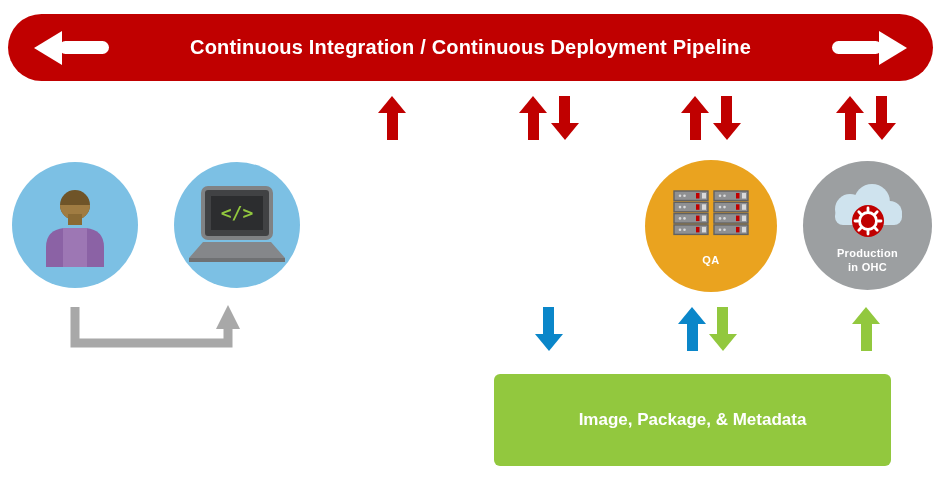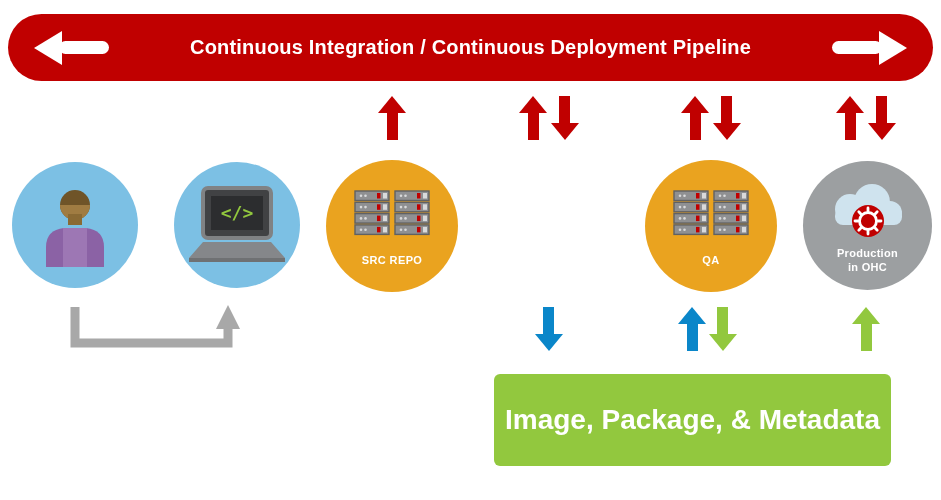--- a/index.html
+++ b/index.html
@@ -40,21 +40,21 @@
   .icon-top { position:absolute; left:50%; transform:translateX(-50%); top:30px; }
   .circle-label { position:absolute; left:0; width:100%; top:94px; text-align:center;
                   color:#fff; font-size:11px; font-weight:bold; letter-spacing:.4px; }
   .circle-label2 { position:absolute; left:0; width:100%; top:86px; text-align:center;
                    color:#fff; font-size:11px; font-weight:bold; letter-spacing:.3px; line-height:1.25; }
 
   
   .repo-box { position:absolute; left:494px; top:374px; width:397px; height:92px;
               background:#92c83e; border-radius:6px;
               display:flex; flex-direction:column; align-items:center; justify-content:center;
-              color:#fff; font-weight:bold; font-size:28px; line-height:1.35; text-align:center; }
+              color:#fff; font-weight:bold; font-size:17px; line-height:1.35; text-align:center; }
 
   .connector-svg { position:absolute; left:55px; top:293px; }
 </style>
 </head>
 <body>
 
 <div class="stage">
 
   <div class="banner">
     <div class="banner-arrow left">
@@ -110,44 +110,20 @@
   <div class="circle c-blue" style="left:174px;top:162px;width:126px;height:126px">
     <svg width="104" height="78" viewBox="0 0 104 78">
       <rect x="18" y="2" width="68" height="50" rx="5" fill="#414244" stroke="#808284" stroke-width="4"></rect>
       <rect x="26" y="10" width="52" height="34" fill="#2c2d2f"></rect>
       <text x="52" y="33" text-anchor="middle" font-family="DejaVu Sans Mono, monospace" font-size="18" font-weight="bold" fill="#92c83e">&lt;/&gt;</text>
       <path d="M4 72 H100 L86 56 H18 Z" fill="#85878a"></path>
       <rect x="4" y="72" width="96" height="4" fill="#6f7173"></rect>
     </svg>
   </div>
 
-  <div class="circle c-orange" style="left:326px;top:160px;width:132px;height:132px">
-    <svg class="icon-top" width="76" height="47" viewBox="0 0 76 47">
-      <defs>
-          <g id="slat-a">
-        <rect x="1" y="1" width="34" height="9.5" fill="#8f9092" stroke="#606163" stroke-width="1.4"></rect>
-        <circle cx="7" cy="5.8" r="1.3" fill="#d9dadb"></circle>
-            <circle cx="11.5" cy="5.8" r="1.3" fill="#d9dadb"></circle>
-        <rect x="23" y="3" width="3.5" height="5.5" fill="#c00000"></rect>
-        <rect x="29" y="3" width="4" height="5.5" fill="#d9dadb"></rect>
-      </g>
-        </defs>
-      <use href="#slat-a"></use>
-        <use href="#slat-a" y="11.3"></use>
-        <use href="#slat-a" y="22.6"></use>
-        <use href="#slat-a" y="33.9"></use>
-      <g transform="translate(40,0)">
-        <use href="#slat-a"></use>
-          <use href="#slat-a" y="11.3"></use>
-          <use href="#slat-a" y="22.6"></use>
-          <use href="#slat-a" y="33.9"></use>
-      </g>
-    </svg>
-    <div class="circle-label">SRC REPO</div>
-  </div>
 
 
   <div class="circle c-gray" style="left:803px;top:161px;width:129px;height:129px">
     <svg class="icon-top" style="top:18px" width="96" height="66" viewBox="0 0 96 66">
       <g fill="#cfe3ee">
         <circle cx="30" cy="30" r="15"></circle>
         <circle cx="52" cy="23" r="18"></circle>
         <circle cx="70" cy="34" r="12"></circle>
         <rect x="15" y="29" width="67" height="17" rx="8"></rect>
       </g>

